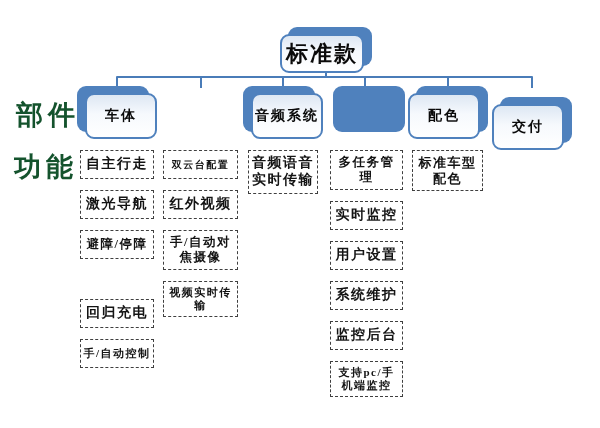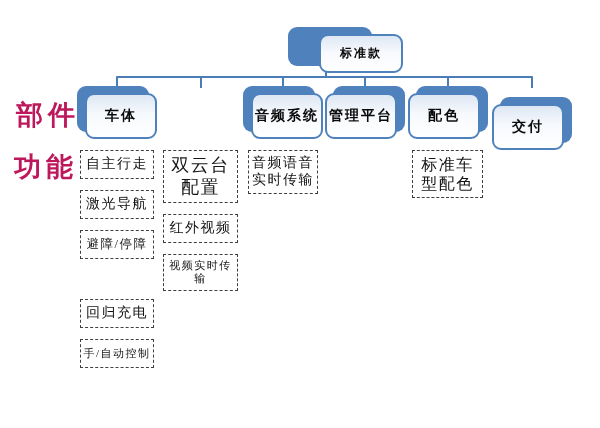--- a/index.html
+++ b/index.html
@@ -13,21 +13,21 @@
     background: #ffffff;
     overflow: hidden;
   }
 
   
   .row-label {
     position: absolute;
     font-size: 27px;
     font-weight: bold;
     letter-spacing: 5px;
-    color: #be185d;
+    color: #14532d;
     white-space: nowrap;
   }
 
   
   .hline, .vline { position: absolute; background: #4a7cb8; }
   .hline { height: 2px; border-radius: 2px; }
   .vline { width: 2px; }
 
   
   .node { position: absolute; }
@@ -53,24 +53,24 @@
   .node.cat { width: 84px; height: 54px; padding-left: 12px; }
   .node.cat .back  { width: 72px; height: 46px; }
   .node.cat .front { width: 72px; height: 46px; font-size: 14px; }
   .node.cat.back-left  .back  { left: 0; top: 0; }
   .node.cat.back-left  .front { left: 8px; top: 7px; }
   .node.cat.back-right .back  { left: 8px; top: 0; }
   .node.cat.back-right .front { left: 0; top: 7px; }
   
   .node.root { width: 92px; height: 46px; }
   .node.root .back  { width: 84px; height: 39px; left: 8px; top: 0; }
-  .node.root .front { width: 84px; height: 39px; left: 0; top: 7px; font-size: 12px; margin-left: 39px; }
+  .node.root .front { width: 84px; height: 39px; left: 0; top: 7px; font-size: 22px; }
 
   
-  .features { position: absolute; top: 150px; }
+  .features { position: absolute; top: 150px; font-weight: bold; }
   .feature {
     border: 1.6px dashed #3f3f3f;
     background: #ffffff;
     min-height: 29px;
     margin-bottom: 11px;
     padding: 4px 2px;
     display: flex;
     align-items: center;
     justify-content: center;
     text-align: center;
@@ -111,23 +111,20 @@
     </div>
   </div>
   <div class="node cat back-left" style="left:243px; top:86px">
     <div class="back"></div>
     <div class="front">
       <span>音频系统</span>
     </div>
   </div>
   <div class="node cat back-right" style="left:325px; top:86px">
     <div class="back"></div>
-    <div class="front">
-      <span>管理平台</span>
-    </div>
   </div>
   <div class="node cat back-right" style="left:408px; top:86px">
     <div class="back"></div>
     <div class="front">
       <span>配色</span>
     </div>
   </div>
   <div class="node cat back-right" style="left:492px; top:97px">
     <div class="back"></div>
     <div class="front">
@@ -136,25 +133,36 @@
   </div>
 
   <div class="features" style="left:80px;  width:74px">
       <div class="feature" style="font-size: 14px;">自主行走</div>
       <div class="feature" style="font-size: 14px;">激光导航</div>
       <div class="feature" style="font-size: 12.5px;">避障/停障</div>
       <div class="feature" style="font-size: 14px; margin-top: 40px;">回归充电</div>
       <div class="feature" style="font-size: 11px;">手/自动控制</div>
     </div>
   <div class="features" style="left:163px; width:75px">
-      <div class="feature" style="font-size: 18px;">双云台配置</div>
+      <div class="feature" style="font-size: 10px;">双云台配置</div>
       <div class="feature" style="font-size: 14px;">红外视频</div>
+      <div class="feature" style="font-size: 12.5px;">手/自动对
+焦摄像</div>
       <div class="feature" style="font-size: 11px; margin-top: 7px;">视频实时传输</div>
     </div>
   <div class="features" style="left:248px; width:70px">
       <div class="feature" style="font-size: 14px;">音频语音
 实时传输</div>
     </div>
+  <div class="features" style="left:330px; width:73px">
+      <div class="feature" style="font-size: 12.5px;">多任务管理</div>
+      <div class="feature" style="font-size: 14px;">实时监控</div>
+      <div class="feature" style="font-size: 14px;">用户设置</div>
+      <div class="feature" style="font-size: 14px;">系统维护</div>
+      <div class="feature" style="font-size: 14px;">监控后台</div>
+      <div class="feature" style="font-size: 11px;">支持pc/手
+机端监控</div>
+    </div>
   <div class="features" style="left:412px; width:71px">
-      <div class="feature" style="font-size: 16px;">标准车型配色</div>
+      <div class="feature" style="font-size: 13px;">标准车型配色</div>
     </div>
 
 </div>
 
 </body></html>

